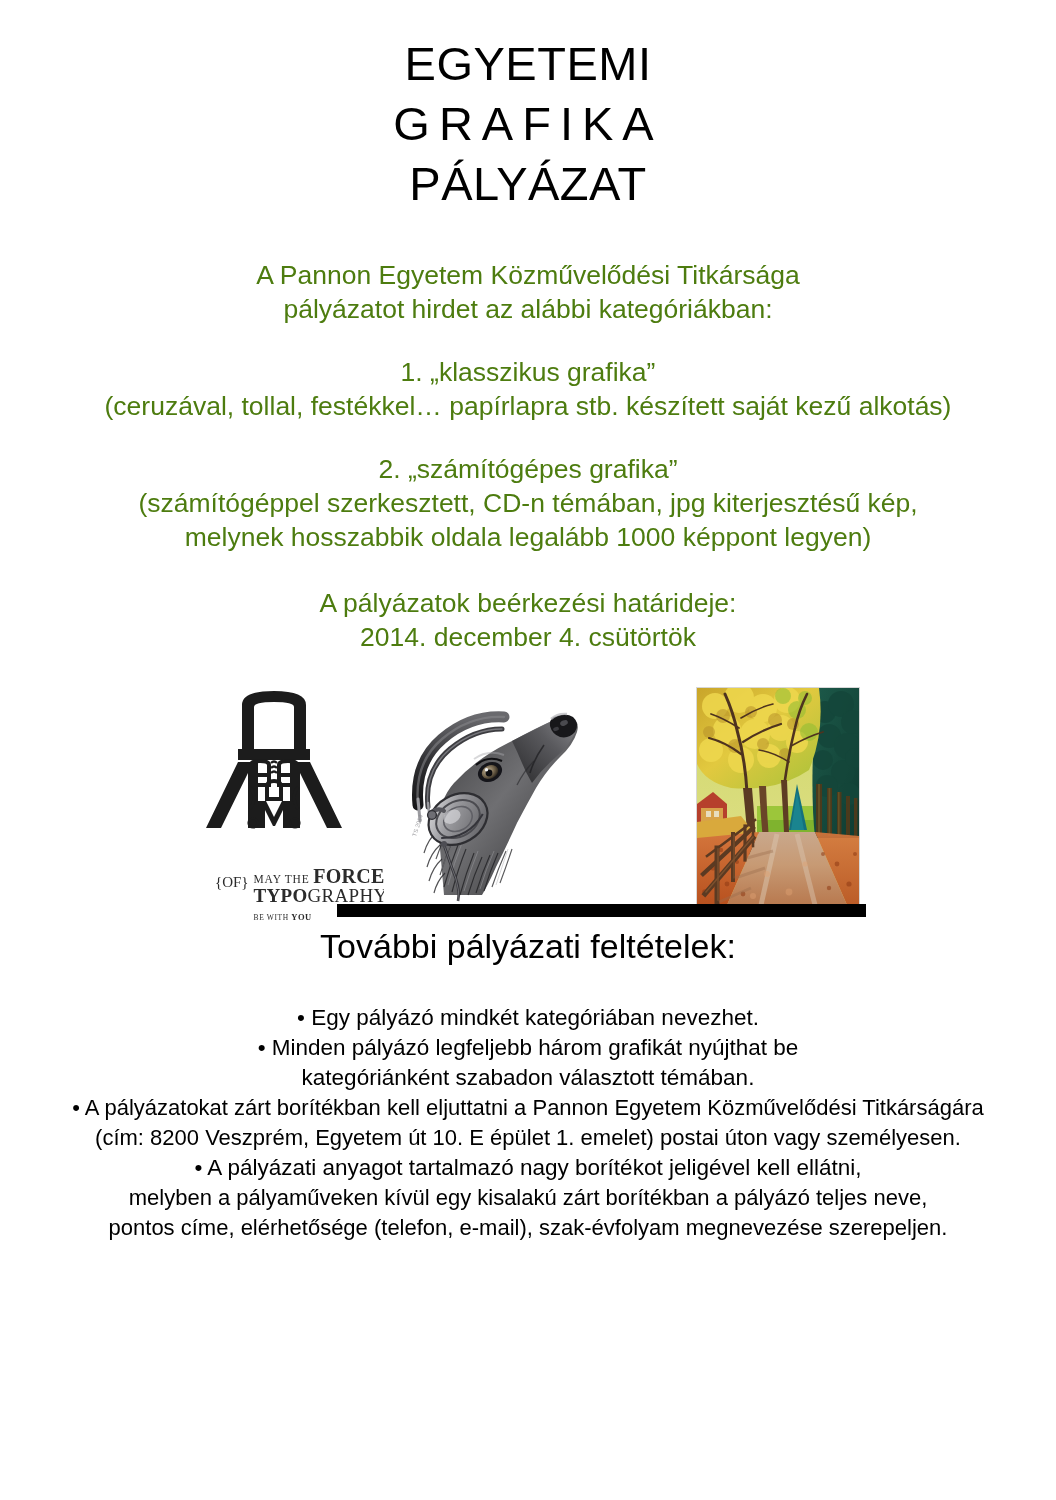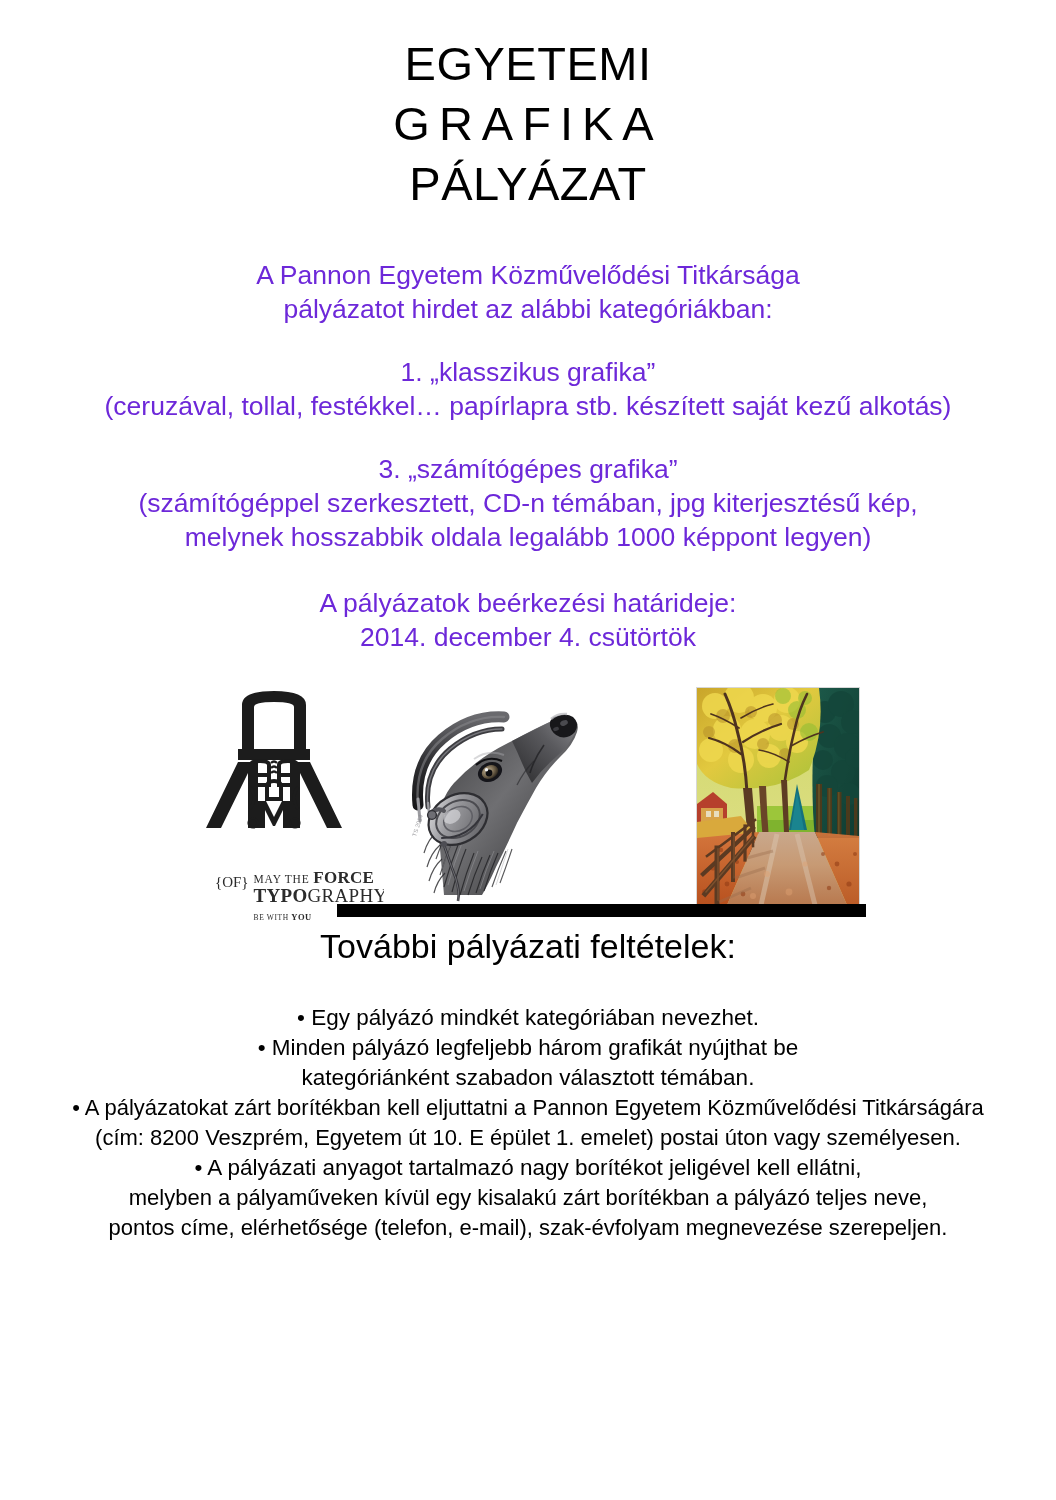--- a/index.html
+++ b/index.html
@@ -35,21 +35,21 @@
   }
 
   
   .intro-block {
     text-align: center;
     margin-top: 44px;
   }
   .body-line {
     font-size: 26.5px;
     line-height: 34px;
-    color: #6d28d9;
+    color: #4d7c0f;
     white-space: nowrap;
   }
   .cat-block {
     text-align: center;
     margin-top: 29px;
   }
   .deadline-block {
     text-align: center;
     margin-top: 32px;
   }
@@ -96,21 +96,21 @@
     padding-right: 5px;
     position: relative;
     top: 4px;
   }
   .vc-stack { display: block; }
   .vc-l1 {
     font-size: 11.5px;
     letter-spacing: 0.8px;
     line-height: 13px;
   }
-  .vc-l1 b { font-size: 17px; font-weight: 700; letter-spacing: 0.3px;}
+  .vc-l1 b { font-size: 20px; font-weight: 700; letter-spacing: 0.3px;}
   .vc-l2 {
     font-size: 19px;
     letter-spacing: 0.3px;
     line-height: 17px;
   }
   .vc-l2 b { font-weight: 700; }
   .vc-l3 {
     font-size: 7.5px;
     letter-spacing: 0.6px;
     line-height: 10px;
@@ -178,21 +178,21 @@
   <div class="body-line">A Pannon Egyetem Közművelődési Titkársága</div>
   <div class="body-line">pályázatot hirdet az alábbi kategóriákban:</div>
 </div>
 
 <div class="cat-block">
   <div class="body-line">1. „klasszikus grafika”</div>
   <div class="body-line">(ceruzával, tollal, festékkel… papírlapra stb. készített saját kezű alkotás)</div>
 </div>
 
 <div class="cat-block">
-  <div class="body-line">3. „számítógépes grafika”</div>
+  <div class="body-line">2. „számítógépes grafika”</div>
   <div class="body-line">(számítógéppel szerkesztett, CD-n témában, jpg kiterjesztésű kép,</div>
   <div class="body-line">melynek hosszabbik oldala legalább 1000 képpont legyen)</div>
 </div>
 
 <div class="deadline-block">
   <div class="body-line">A pályázatok beérkezési határideje:</div>
   <div class="body-line">2014. december 4. csütörtök</div>
 </div>
 
 <div class="art-strip">

